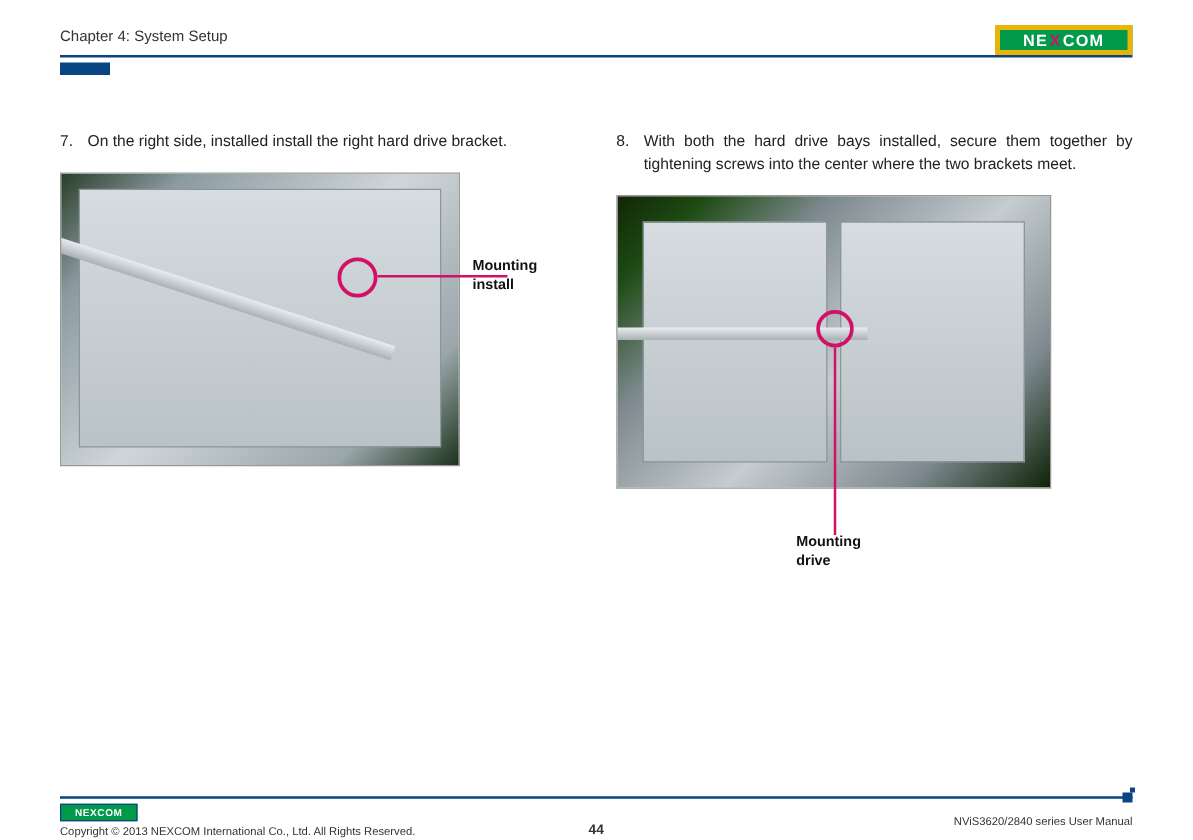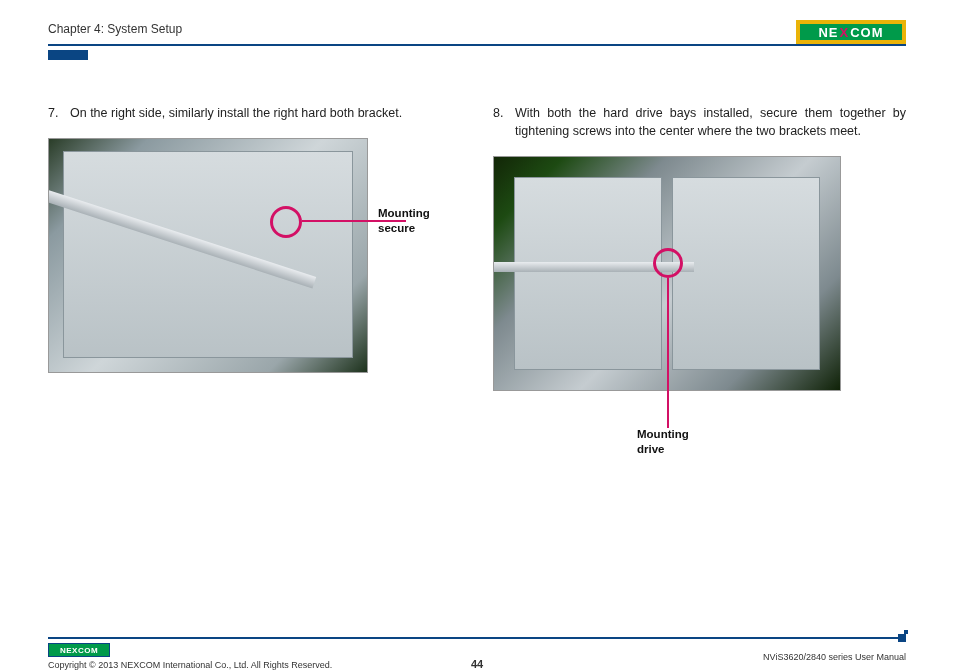--- a/index.html
+++ b/index.html
@@ -256,31 +256,31 @@
     </div>
     <div class="header-rule"></div>
     <div class="header-dash"></div>
   </div>
 
   <div class="content">
 
     <div class="col">
       <div class="step">
         <div class="step-num">7.</div>
-        <div class="step-text">On the right side, similarly install the right hard both bracket.</div>
+        <div class="step-text">On the right side, installed install the right hard drive bracket.</div>
       </div>
       <div class="figure-wrap">
         <div class="figure">
           <div class="photo"></div>
           <div class="callout-circle-1"></div>
           <div class="callout-line-1"></div>
         </div>
         <div class="callout-label-1">
           <span>Mounting</span><br>
-          <span>secure</span>
+          <span>install</span>
         </div>
       </div>
     </div>
 
     <div class="col">
       <div class="step">
         <div class="step-num">8.</div>
         <div class="step-text">With both the hard drive bays installed, secure them together by tightening screws into the center where the two brackets meet.</div>
       </div>
       <div class="figure">

